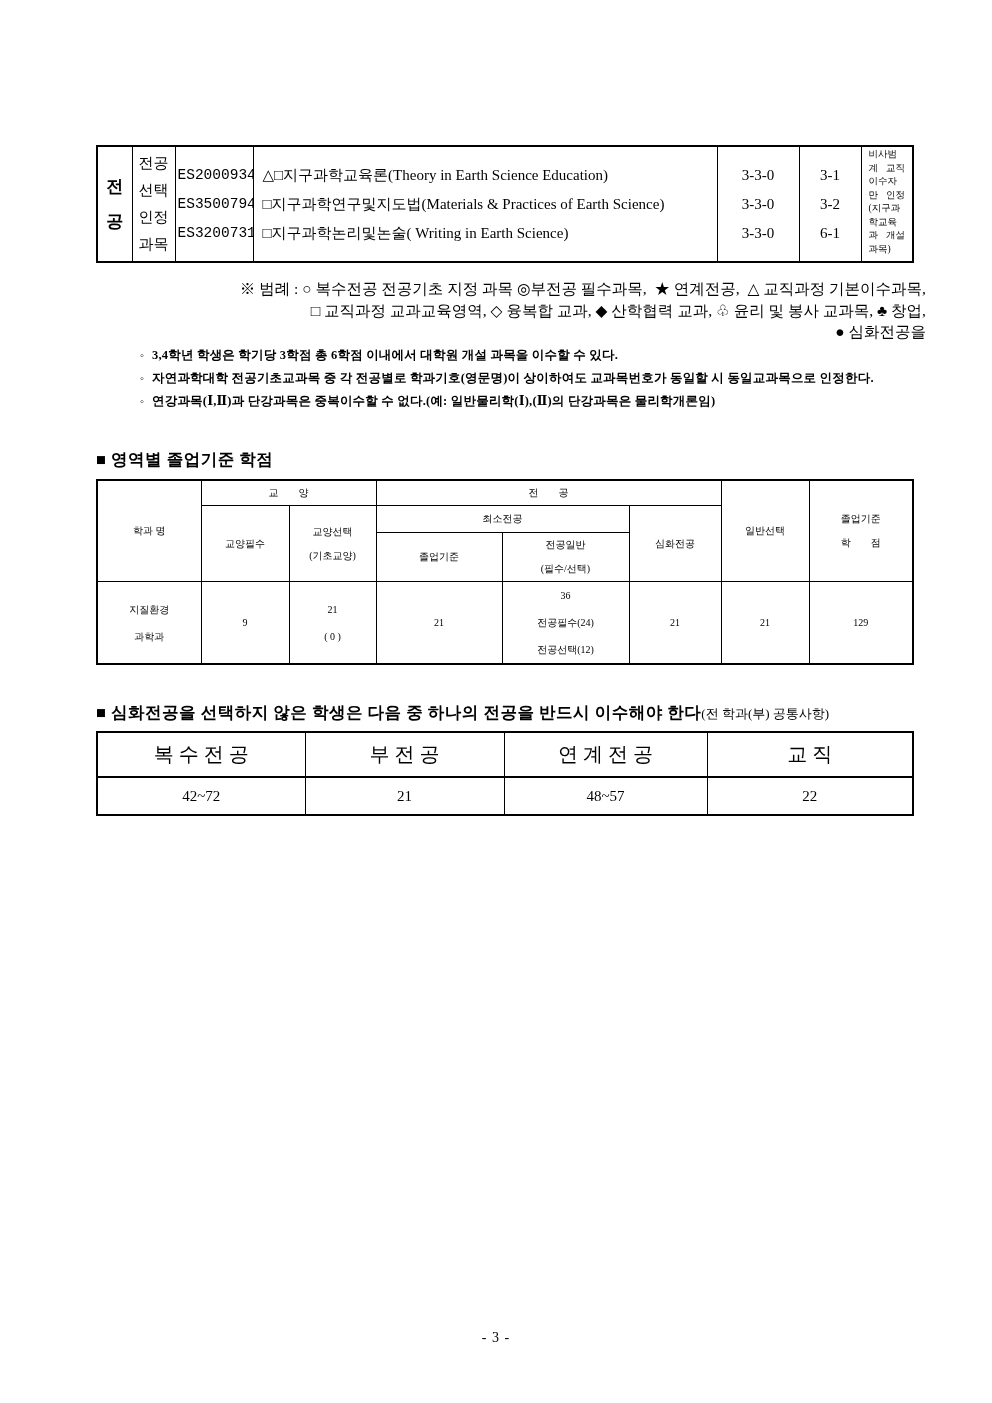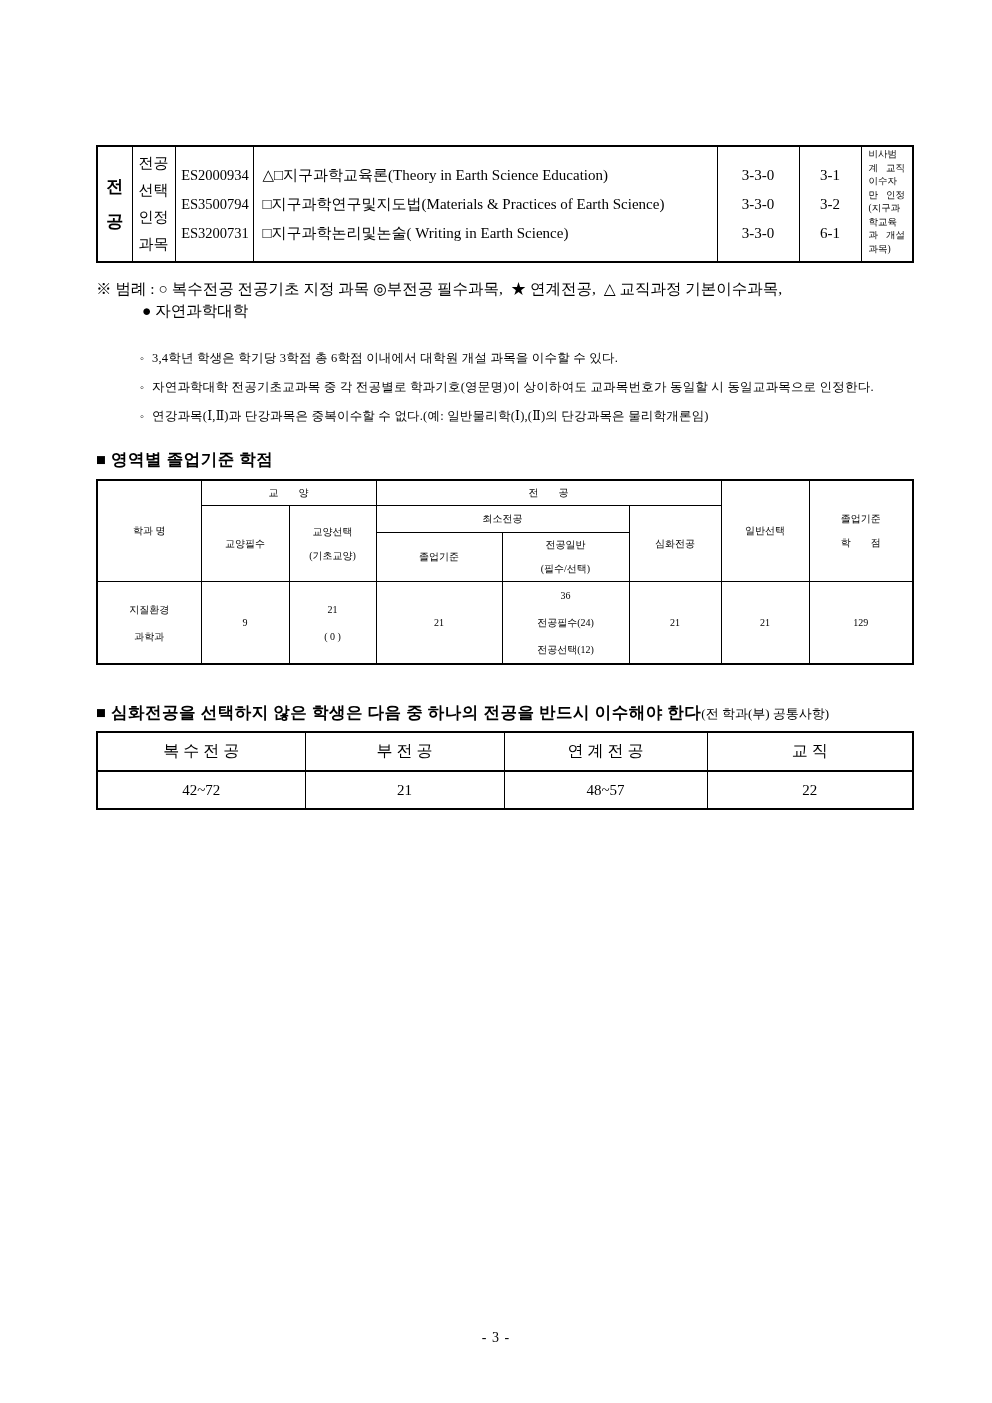--- a/index.html
+++ b/index.html
@@ -13,55 +13,55 @@
   table { border-collapse:collapse; table-layout:fixed; background:#fff; }
   td { border:1px solid #000; vertical-align:middle; text-align:center; overflow:hidden; }
   .pre { white-space:pre-line; }
 
   
   .course-table { position:absolute; left:96px; top:145px; width:816px; border:2px solid #000; }
   .course-table td { height:116px; }
   .cat-cell  { font-weight:bold; font-size:17px; line-height:35px; white-space:pre-line; }
   .grp-cell  { font-size:15px; line-height:27px; white-space:pre-line; }
   .lines div { height:29px; line-height:29px; font-size:15px; }
-  .codes-cell { text-align:center; padding-left:2px; }
+  .codes-cell { text-align:right; padding-left:2px;font-family:Liberation Mono, monospace; }
   .codes-cell div { font-size:14.5px; }
   .names-cell { text-align:left; padding-left:9px; }
   .remark-cell {
     font-size:9.5px; line-height:13.5px; padding:1px 7px;
     text-align:justify; word-break:break-all; vertical-align:top;
   }
 
   
-  .legend { position:absolute; left:96px; top:278px; width:830px; font-size:15.5px; line-height:21.5px; }
+  .legend { position:absolute; left:96px; top:278px; width:830px; font-size:15.5px; line-height:21.5px;text-align:right; }
   .legend-line { white-space:pre-wrap; }
   .legend-indent { padding-left:46px; }
 
   
-  .notes { position:absolute; left:96px; top:344px; width:860px; font-size:12.5px; line-height:29px; }
+  .notes { position:absolute; left:96px; top:344px; width:860px; font-size:12.5px; line-height:23px;font-weight:bold; }
   .note-bullet { display:inline-block; width:12px; margin-left:44px; font-size:11px; }
   .note-text { letter-spacing:0.2px; }
 
   
   .section-title { position:absolute; left:96px; font-weight:bold; font-size:16.5px; letter-spacing:0.5px; }
   .sec2-title { top:449px;text-align:right; }
   .sec3-title { top:702px; }
   .title-sub { font-weight:normal; font-size:13px; letter-spacing:0; }
 
   
   .grad-table { position:absolute; left:96px; top:479px; width:816px; border:2px solid #000; }
   .grad-table td { font-size:10px; line-height:24px; }
   .grad-table tr.r1 td { height:25px; }
   .grad-table tr.r2 td { height:27px; }
   .grad-table tr.r3 td { height:48px; }
   .grad-table tr.rd td { height:76px; line-height:27px; }
 
   
   .alt-table { position:absolute; left:96px; top:731px; width:816px; border:2px solid #000; }
-  .alt-table tr.h td { height:39px; font-size:16px; border-bottom:2px solid #000; }
+  .alt-table tr.h td { height:45px; font-size:20px; border-bottom:2px solid #000; }
   .alt-table tr.v td { height:38px; font-size:15px;margin-top:28px; }
 
   
   .page-number { position:absolute; top:1330px; left:0; width:992px; text-align:center; font-size:14px; letter-spacing:1px; }
 </style>
 </head>
 <body>
 
 <div class="page">
 
@@ -103,21 +103,22 @@
         <div>3-2</div>
         <div>6-1</div>
       </td>
       <td class="remark-cell">비사범계 교직이수자만 인정(지구과학교육과 개설과목)</td>
     </tr>
   </tbody>
     </table>
 
   <div class="legend">
     <div class="legend-line"><span>※ 범례 :</span> <span>○ 복수전공 전공기초 지정 과목 ◎부전공 필수과목,  ★ 연계전공,  △ 교직과정 기본이수과목,</span></div>
-    <div class="legend-line legend-indent">● 자연과학대학</div>
+    <div class="legend-line legend-indent">□ 교직과정 교과교육영역, ◇ 융복합 교과, ◆ 산학협력 교과, ♧ 윤리 및 봉사 교과목, ♣ 창업,</div>
+    <div class="legend-line legend-indent">● 심화전공을</div>
   </div>
 
   <div class="notes">
     <div class="note"><span class="note-bullet">◦</span><span class="note-text">3,4학년 학생은 학기당 3학점 총 6학점 이내에서 대학원 개설 과목을 이수할 수 있다.</span></div>
     <div class="note"><span class="note-bullet">◦</span><span class="note-text">자연과학대학 전공기초교과목 중 각 전공별로 학과기호(영문명)이 상이하여도 교과목번호가 동일할 시 동일교과목으로 인정한다.</span></div>
     <div class="note"><span class="note-bullet">◦</span><span class="note-text">연강과목(Ⅰ,Ⅱ)과 단강과목은 중복이수할 수 없다.(예: 일반물리학(Ⅰ),(Ⅱ)의 단강과목은 물리학개론임)</span></div>
   </div>
 
   <div class="section-title sec2-title">■ 영역별 졸업기준 학점</div>
 

